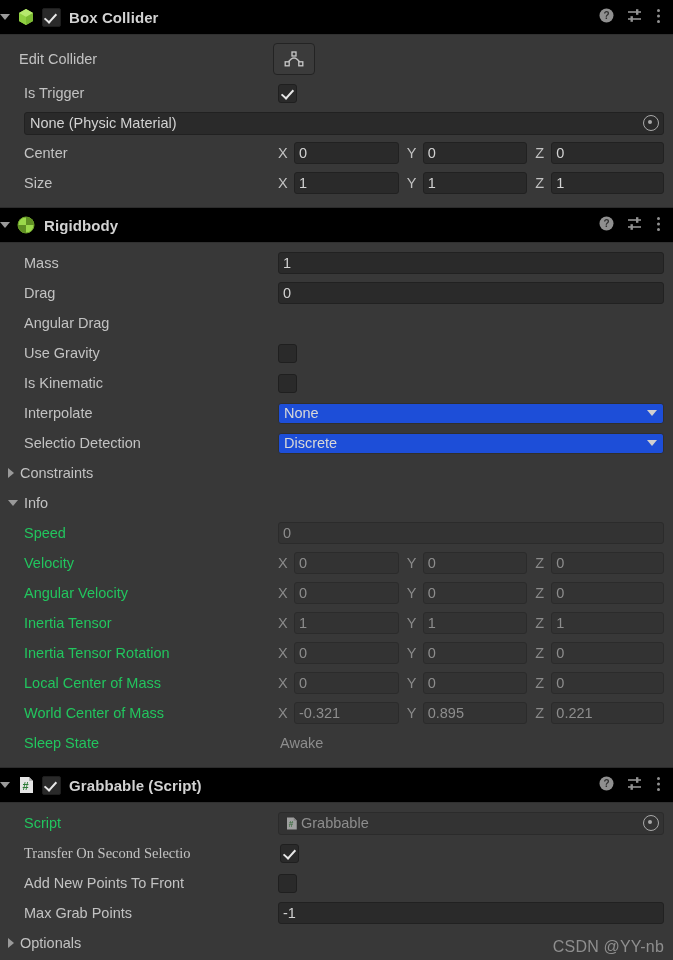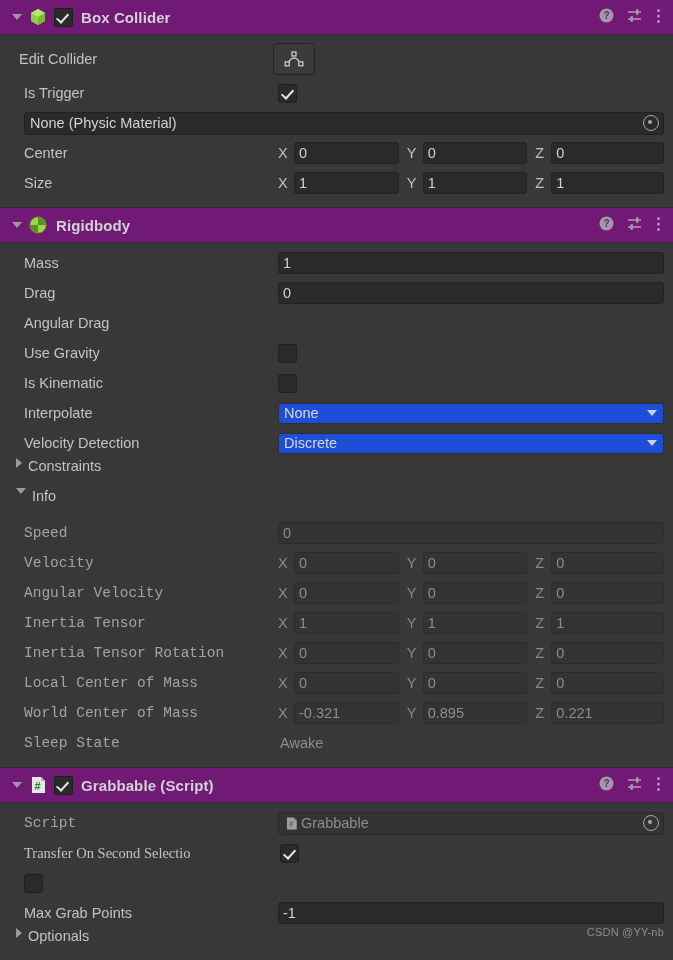--- a/index.html
+++ b/index.html
@@ -14,26 +14,26 @@
     font-family: "Liberation Sans", sans-serif;
     font-size: 14.5px;
     color: #c4c4c4;
     -webkit-font-smoothing: antialiased;
     position: relative;
   }
 
   
   .comp-header {
     height: 34px;
-    background: #701a75;
+    background: #000000;
     display: flex;
     align-items: center;
     border-top: 1px solid #2b2b2b;
     border-bottom: 1px solid #303030;
-    padding: 0 8px 0 12px;
+    padding: 0 8px 0 0;
     position: relative;
   }
   .comp-header.first { border-top: none; }
   .comp-title {
     font-size: 15px;
     font-weight: bold;
     color: #d2d2d2;
     margin-left: 8px;
     letter-spacing: .1px;
   }
@@ -92,21 +92,21 @@
     padding-right: 9px;
   }
   .row.tall { height: 38px; padding-left: 19px; }
   .label {
     width: 254px;
     flex: 0 0 auto;
     color: #c2c2c2;
     white-space: nowrap;
     overflow: hidden;
   }
-  .label.dim { color: #a3a3a3; font-family: Liberation Mono, monospace; }
+  .label.dim { color: #22c55e; }
   .label.narrow { width: 256px; font-family: Liberation Serif, serif; }
   .field-area { flex: 1; display: flex; align-items: flex-start; min-width: 0; }
 
   
   .input {
     background: #2a2a2a;
     border: 1px solid #212121;
     border-radius: 3px;
     height: 20px;
     line-height: 20px;
@@ -212,21 +212,22 @@
     border-left: 5px solid transparent;
     border-right: 5px solid transparent;
     border-top: 6px solid #d0d0d0;
     flex: 0 0 auto;
   }
 
   
   .foldrow {
     height: 30px;
     display: flex;
-    padding-left: 16px;
+    align-items: center;
+    padding-left: 8px;
   }
   .foldrow .ftext { color: #c2c2c2; }
 
   
   .editbtn {
     width: 40px; height: 30px;
     background: #3b3b3b;
     border: 1px solid #232323;
     border-radius: 4px;
     display: flex;
@@ -234,22 +235,22 @@
     justify-content: center;
     flex: 0 0 auto;
   }
 
   
   .plainval { color: #8d8d8d; padding-left: 2px; }
 
   .watermark {
     position: absolute;
     right: 9px;
-    bottom: 22px;
-    font-size: 11px;
+    bottom: 4px;
+    font-size: 16px;
     color: #8e8e8e;
     letter-spacing: .2px;
   }
   .spacer4 { height: 5px; }
   .spacer8 { height: 9px; }
 </style>
 </head>
 <body>
 
 <div class="comp-header first">
@@ -428,21 +429,21 @@
   <div class="row">
     <span class="label">Interpolate</span>
     <span class="field-area">
       <span class="dropdown">
         <span class="dd-text">None</span>
         <span class="dd-arrow"></span>
       </span>
     </span>
   </div>
   <div class="row">
-    <span class="label">Velocity Detection</span>
+    <span class="label">Selectio Detection</span>
     <span class="field-area">
       <span class="dropdown">
         <span class="dd-text">Discrete</span>
         <span class="dd-arrow"></span>
       </span>
     </span>
   </div>
 
   <div class="foldrow">
     <span class="arrow-right"></span>
@@ -637,20 +638,21 @@
       </span>
     </span>
   </div>
   <div class="row">
     <span class="label narrow">Transfer On Second Selectio</span>
     <span class="field-area">
       <span class="cb on"></span>
     </span>
   </div>
   <div class="row">
+    <span class="label">Add New Points To Front</span>
     <span class="field-area">
       <span class="cb"></span>
     </span>
   </div>
   <div class="row">
     <span class="label">Max Grab Points</span>
     <span class="field-area">
       <span class="input">-1</span>
     </span>
   </div>

